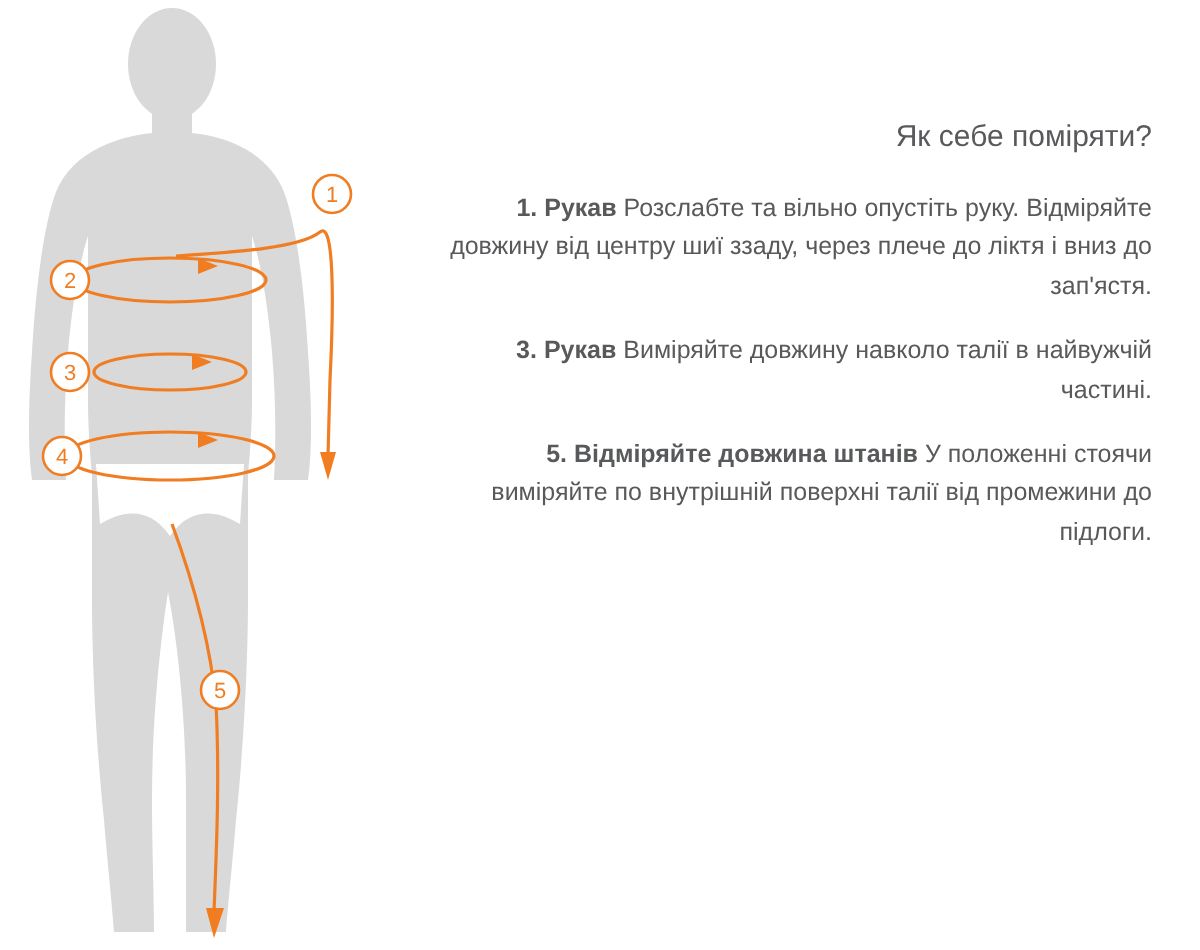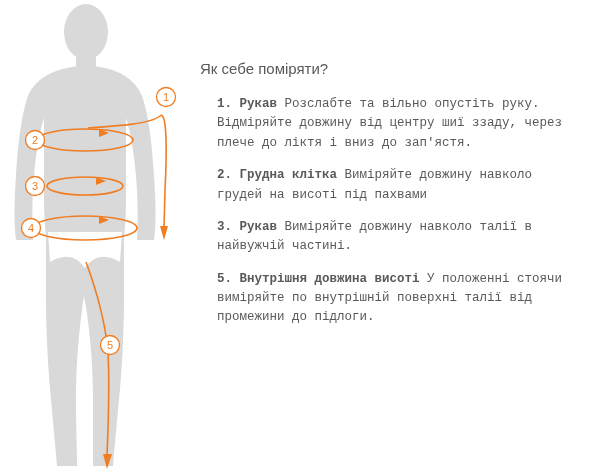--- a/index.html
+++ b/index.html
@@ -26,33 +26,33 @@
     height: 475px;
   }
   #text-panel {
     position: absolute;
     left: 200px;
     top: 0;
     width: 400px;
     height: 475px;
     padding: 60px 24px 0 0;
     box-sizing: border-box;
+    text-align: right;
   }
   .panel-title {
     font-size: 15px;
     color: #58595b;
     margin: 0 0 18px 0;
     font-weight: normal;
   }
   .step {
     font-size: 12.5px;
     line-height: 1.55;
     color: #58595b;
     margin: 0 0 13px 17px;
-    font-family: Liberation Mono, monospace;
   }
   .step .lead {
     color: #58595b;
     font-weight: bold;
   }
   .step .num {
     font-weight: bold;
   }
   .badge-label {
     font-size: 11px;
@@ -155,33 +155,28 @@
 
   <div id="text-panel">
     <h1 class="panel-title">Як себе поміряти?</h1>
 
     <p class="step">
       <span class="lead"><span class="num">1.</span>
       <span>Рукав</span></span>
       <span>Розслабте та вільно опустіть руку. Відміряйте довжину від центру шиї ззаду, через плече до ліктя і вниз до зап'ястя.</span>
     </p>
 
-    <p class="step">
-      <span class="lead"><span class="num">2.</span>
-      <span>Грудна клітка</span></span>
-      <span>Виміряйте довжину навколо грудей на висоті під пахвами</span>
-    </p>
 
     <p class="step">
       <span class="lead"><span class="num">3.</span>
       <span>Рукав</span></span>
       <span>Виміряйте довжину навколо талії в найвужчій частині.</span>
     </p>
 
 
     <p class="step">
       <span class="lead"><span class="num">5.</span>
-      <span>Внутрішня довжина висоті</span></span>
+      <span>Відміряйте довжина штанів</span></span>
       <span>У положенні стоячи виміряйте по внутрішній поверхні талії від промежини до підлоги.</span>
     </p>
   </div>
 
 </div>
 
 </body></html>

